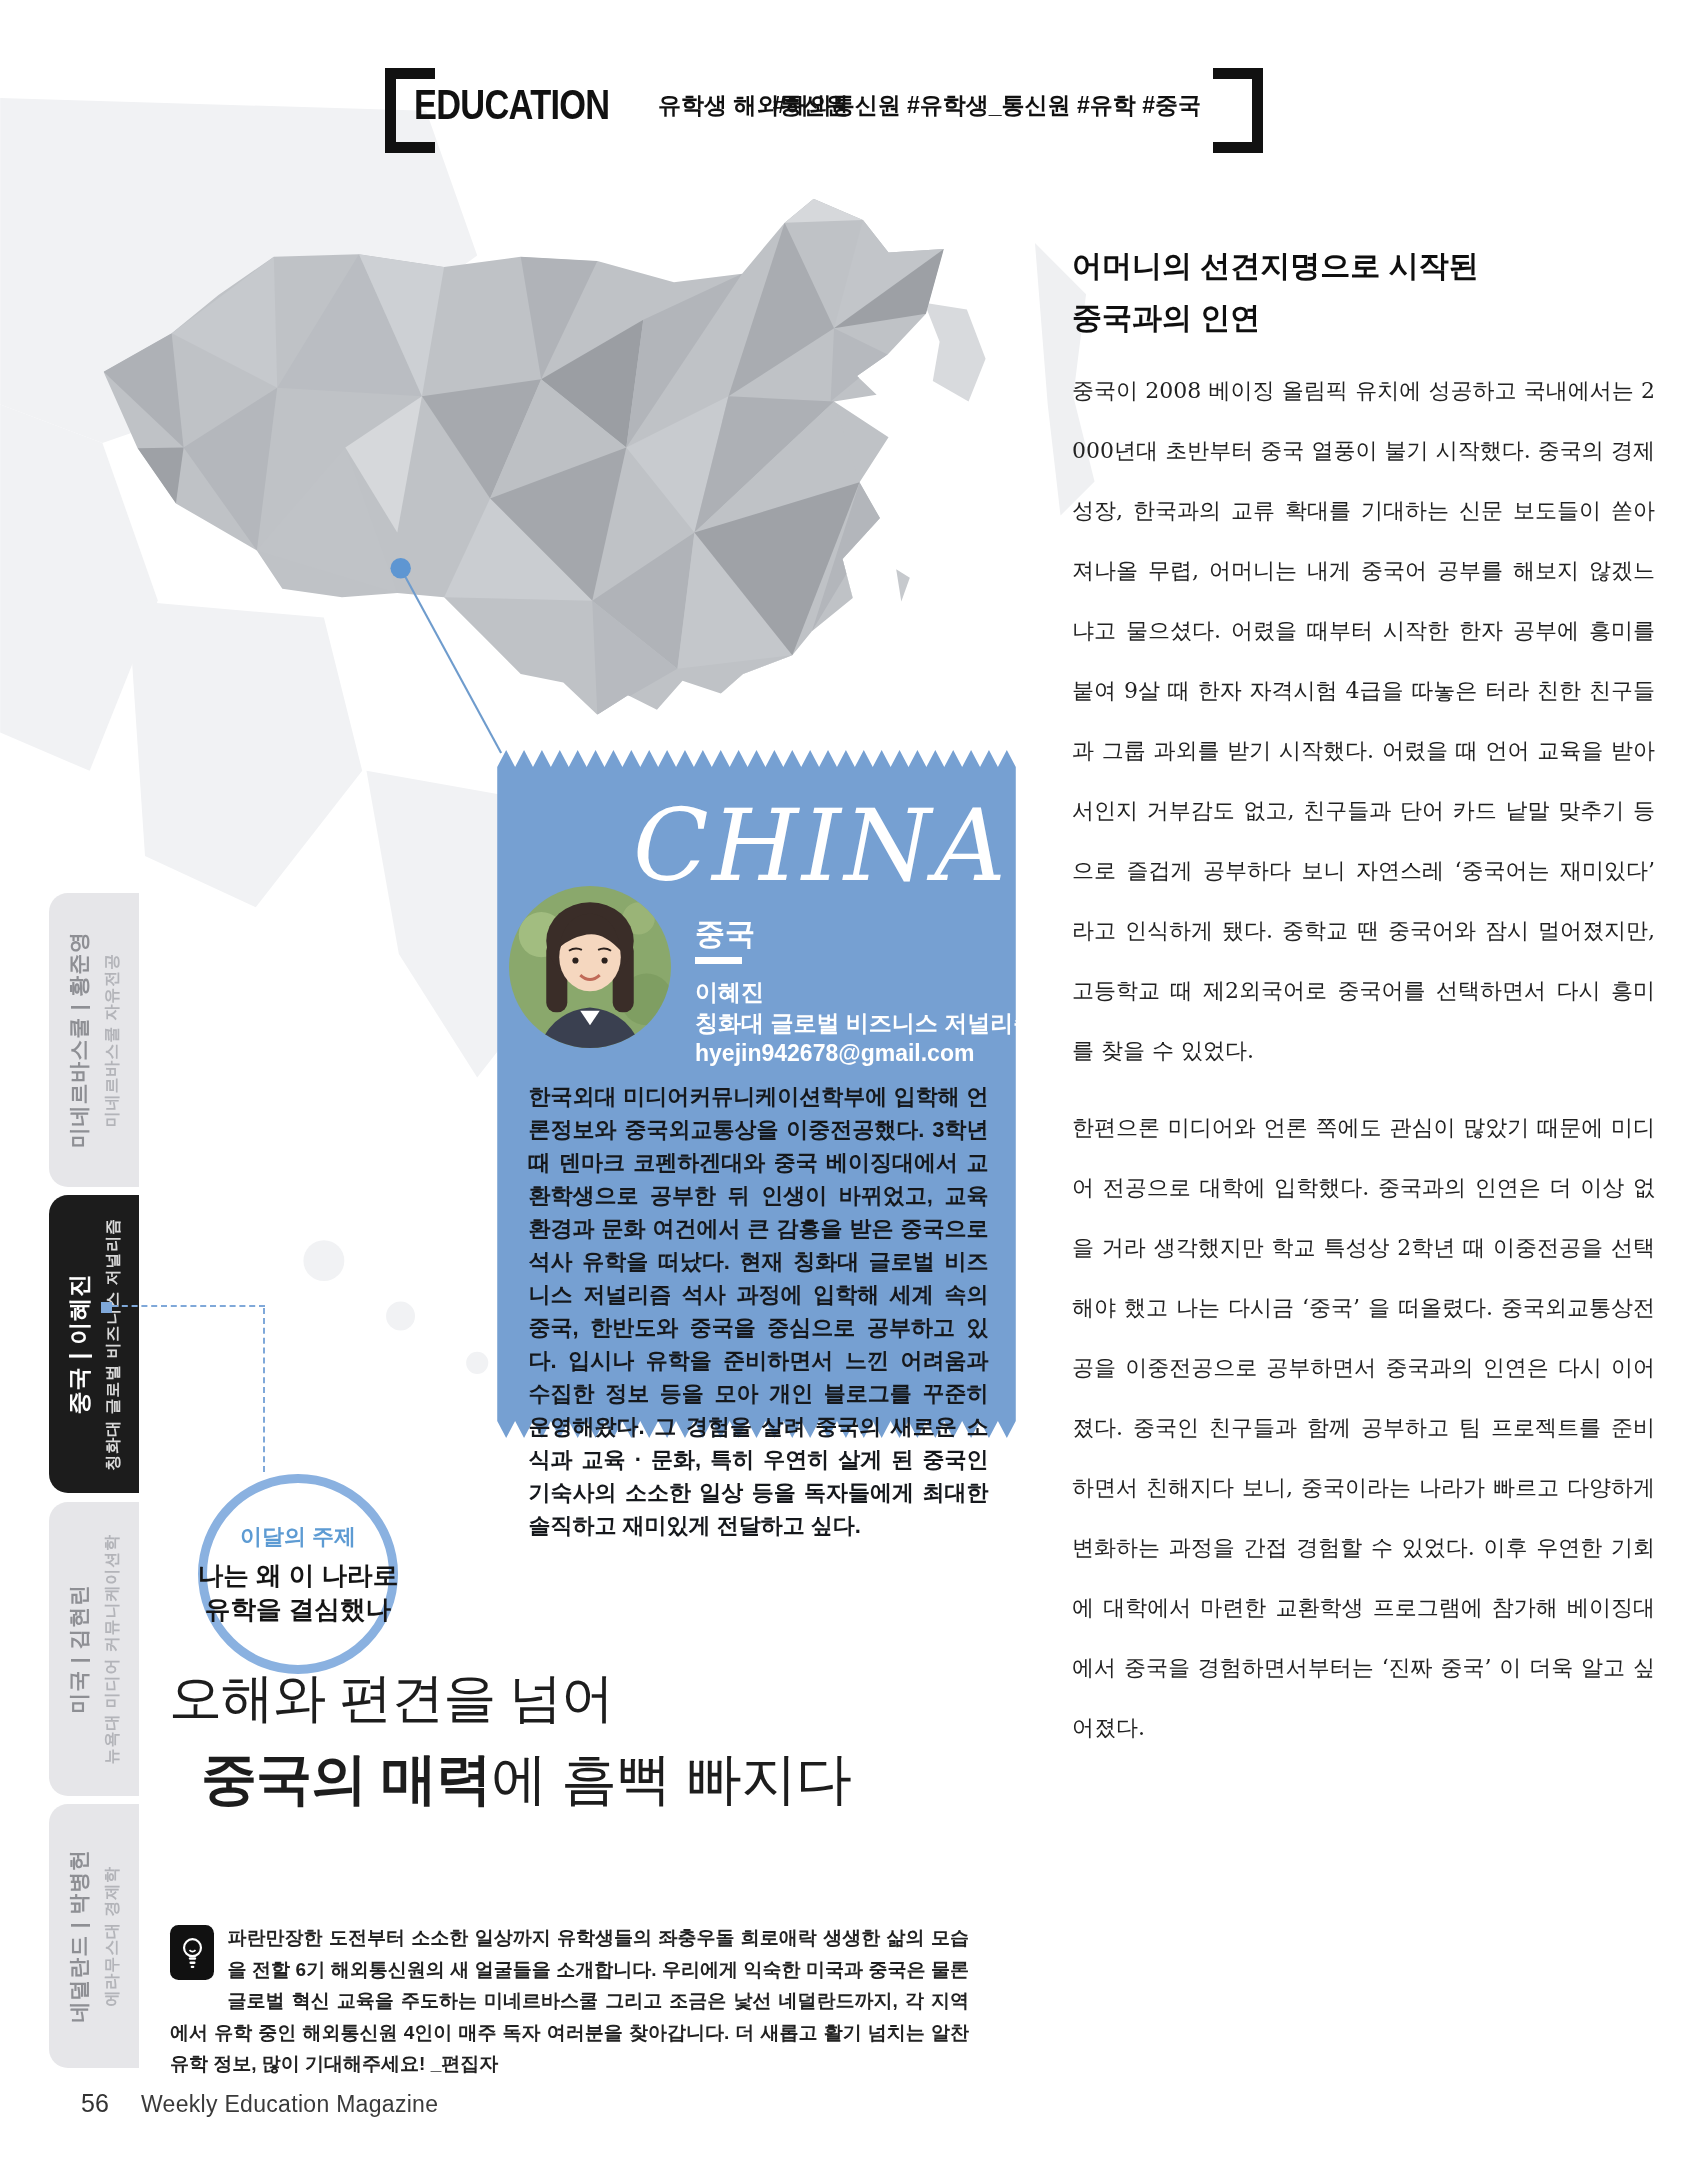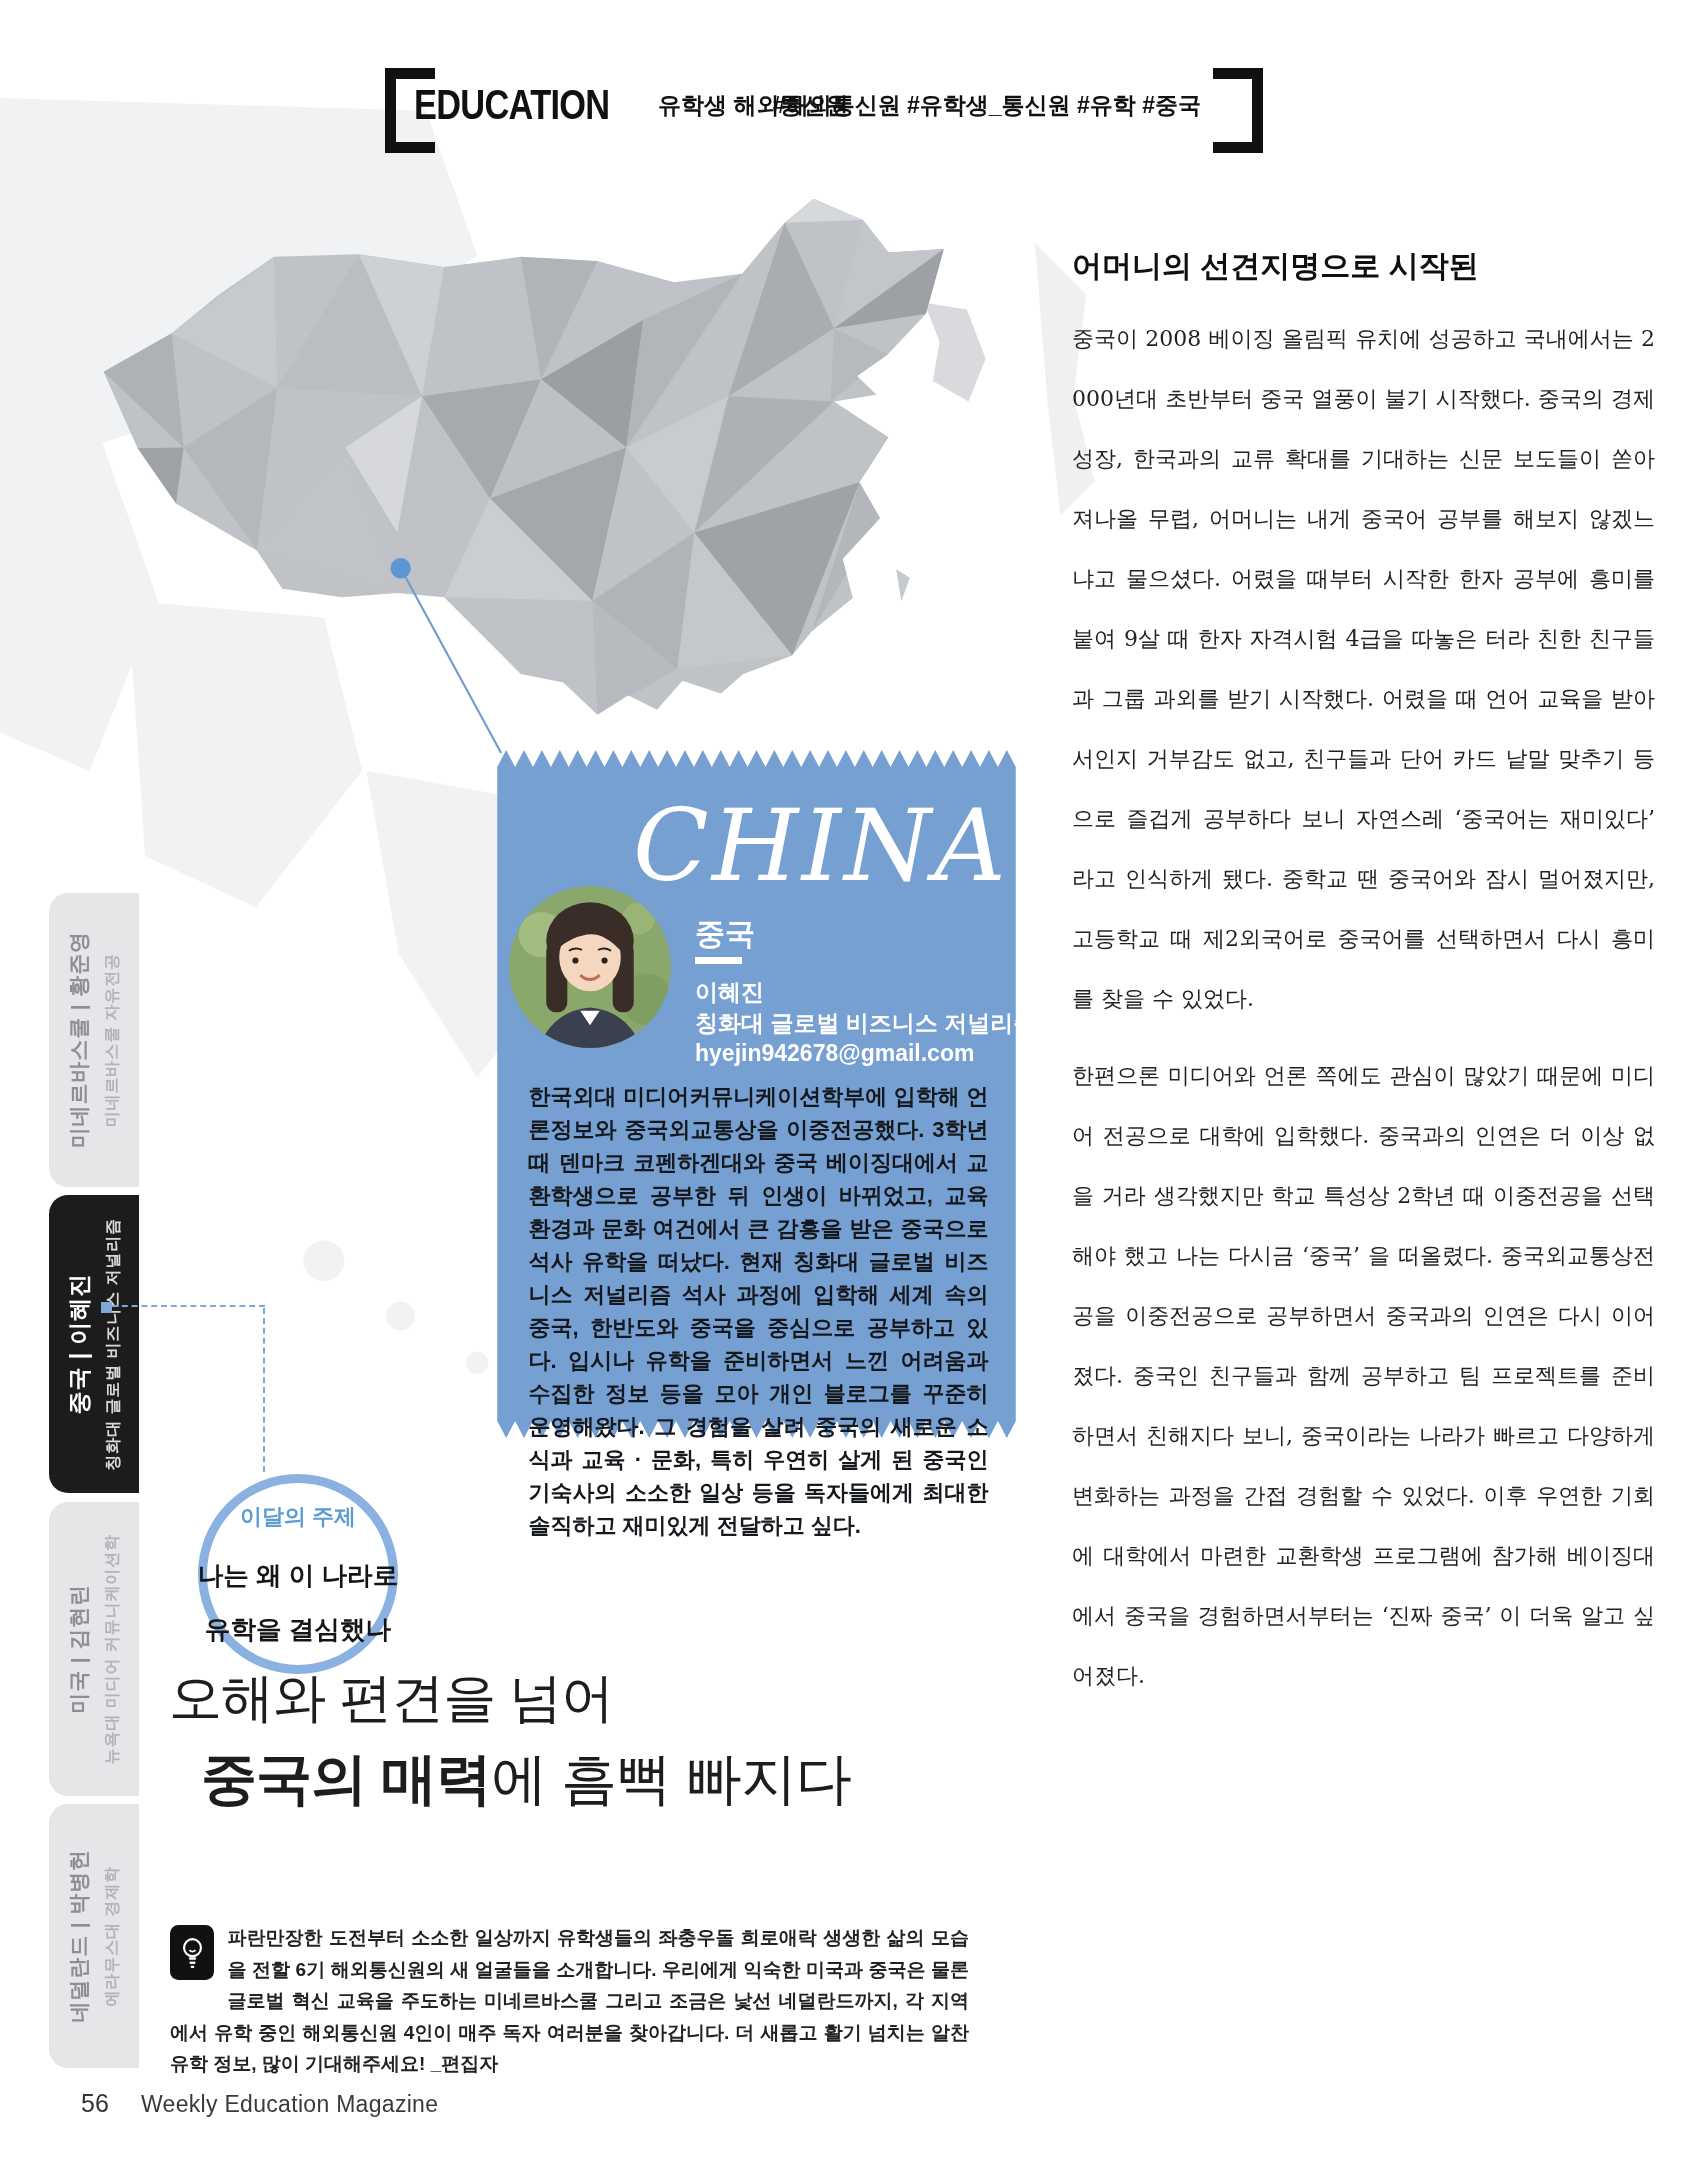--- a/index.html
+++ b/index.html
@@ -45,21 +45,21 @@
   .tab.active .vsub{color:#d8d8d8;}
 
   .conn-sq{left:101px;top:1302px;width:11px;height:11px;background:#7fa8d9;}
   .conn-h{left:112px;top:1305px;width:153px;height:0;border-top:2.6px dashed #7fa8d9;}
   .conn-v{left:263px;top:1308px;width:0;height:164px;border-left:2.6px dashed #7fa8d9;}
 
   
   .badge{left:198px;top:1474px;width:182px;height:182px;border:9.4px solid #8ab1e0;border-radius:50%;
          background:#fff;display:flex;flex-direction:column;align-items:center;justify-content:center;text-align:center;}
   .badge .b-label{font-size:22px;font-weight:800;color:#5d9bd3;margin-bottom:6.8px;}
-  .badge .b-line{font-size:25.6px;font-weight:600;color:#151515;line-height:34px;white-space:nowrap;margin-top:20px;}
+  .badge .b-line{font-size:25.6px;font-weight:600;color:#151515;line-height:34px;white-space:nowrap;}
 
   
   .title{left:169px;top:1671px;color:#1d1d1d;white-space:nowrap;}
   .title .t1{font-size:53px;font-weight:400;letter-spacing:-0.9px;line-height:1;}
   .title .t2{font-size:56px;font-weight:400;letter-spacing:-0.9px;line-height:1;margin-top:27px;}
   .title .t2 b{font-weight:900;margin-left:32px;}
 
   
   .intro{left:170px;top:1922px;width:799px;font-size:19px;line-height:31.5px;font-weight:600;
          color:#222;text-align:justify;word-break:break-all;}
@@ -227,18 +227,19 @@
       </svg>
     </span>
     <span>파란만장한 도전부터 소소한 일상까지 유학생들의 좌충우돌 희로애락 생생한 삶의 모습을 전할 6기 해외통신원의 새 얼굴들을 소개합니다. 우리에게 익숙한 미국과 중국은 물론 글로벌 혁신 교육을 주도하는 미네르바스쿨 그리고 조금은 낯선 네덜란드까지, 각 지역에서 유학 중인 해외통신원 4인이 매주 독자 여러분을 찾아갑니다. 더 새롭고 활기 넘치는 알찬 유학 정보, 많이 기대해주세요! </span><span class="sig">_편집자</span>
   </div>
 
   <div class="abs pg-num">56</div>
   <div class="abs mag-name">Weekly Education Magazine</div>
 
   <div class="abs article">
     <div class="hline">어머니의 선견지명으로 시작된</div>
+    <div class="hline">중국과의 인연</div>
     <p>중국이 2008 베이징 올림픽 유치에 성공하고 국내에서는 2000년대 초반부터 중국 열풍이 불기 시작했다. 중국의 경제 성장, 한국과의 교류 확대를 기대하는 신문 보도들이 쏟아져나올 무렵, 어머니는 내게 중국어 공부를 해보지 않겠느냐고 물으셨다. 어렸을 때부터 시작한 한자 공부에 흥미를 붙여 9살 때 한자 자격시험 4급을 따놓은 터라 친한 친구들과 그룹 과외를 받기 시작했다. 어렸을 때 언어 교육을 받아서인지 거부감도 없고, 친구들과 단어 카드 낱말 맞추기 등으로 즐겁게 공부하다 보니 자연스레 ‘중국어는 재미있다’ 라고 인식하게 됐다. 중학교 땐 중국어와 잠시 멀어졌지만, 고등학교 때 제2외국어로 중국어를 선택하면서 다시 흥미를 찾을 수 있었다.</p>
     <p>한편으론 미디어와 언론 쪽에도 관심이 많았기 때문에 미디어 전공으로 대학에 입학했다. 중국과의 인연은 더 이상 없을 거라 생각했지만 학교 특성상 2학년 때 이중전공을 선택해야 했고 나는 다시금 ‘중국’ 을 떠올렸다. 중국외교통상전공을 이중전공으로 공부하면서 중국과의 인연은 다시 이어졌다. 중국인 친구들과 함께 공부하고 팀 프로젝트를 준비하면서 친해지다 보니, 중국이라는 나라가 빠르고 다양하게 변화하는 과정을 간접 경험할 수 있었다. 이후 우연한 기회에 대학에서 마련한 교환학생 프로그램에 참가해 베이징대에서 중국을 경험하면서부터는 ‘진짜 중국’ 이 더욱 알고 싶어졌다.</p>
   </div>
 
 </div>
 
 
 </body></html>

